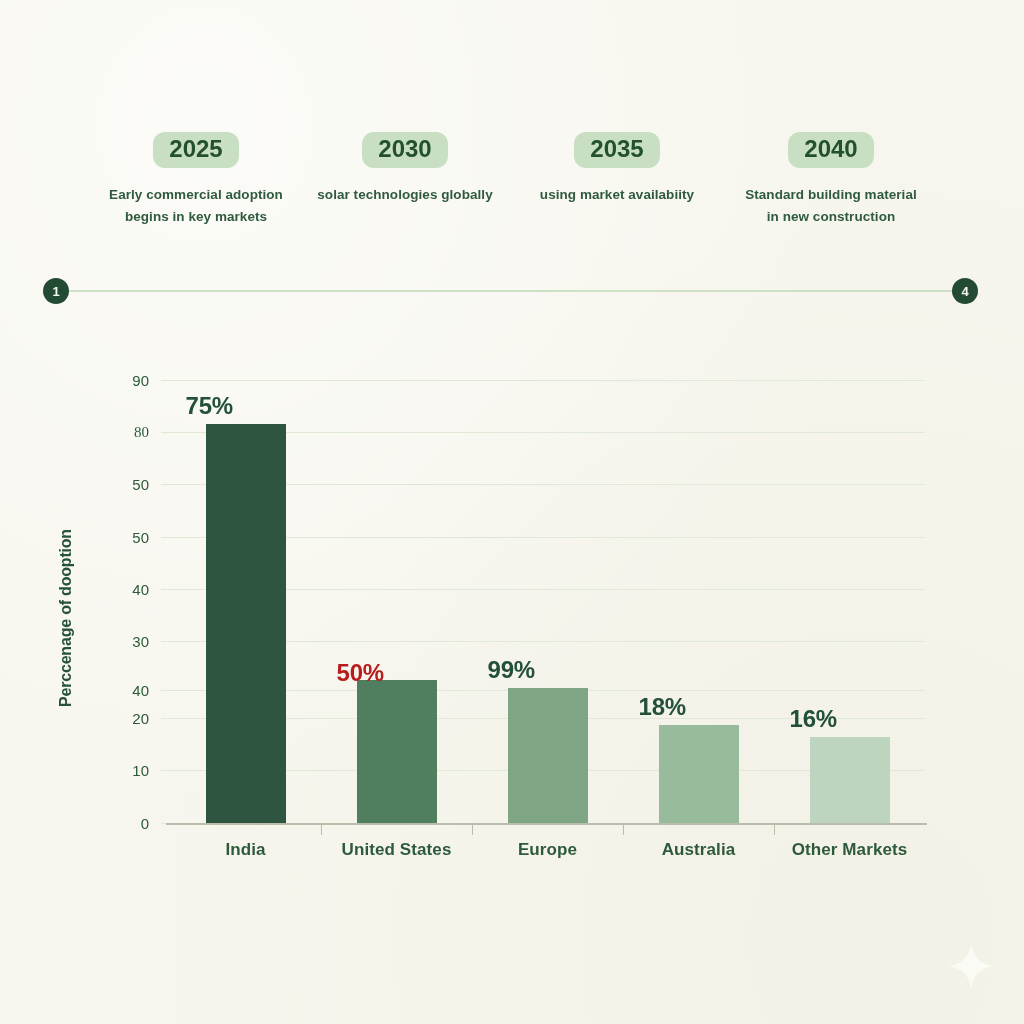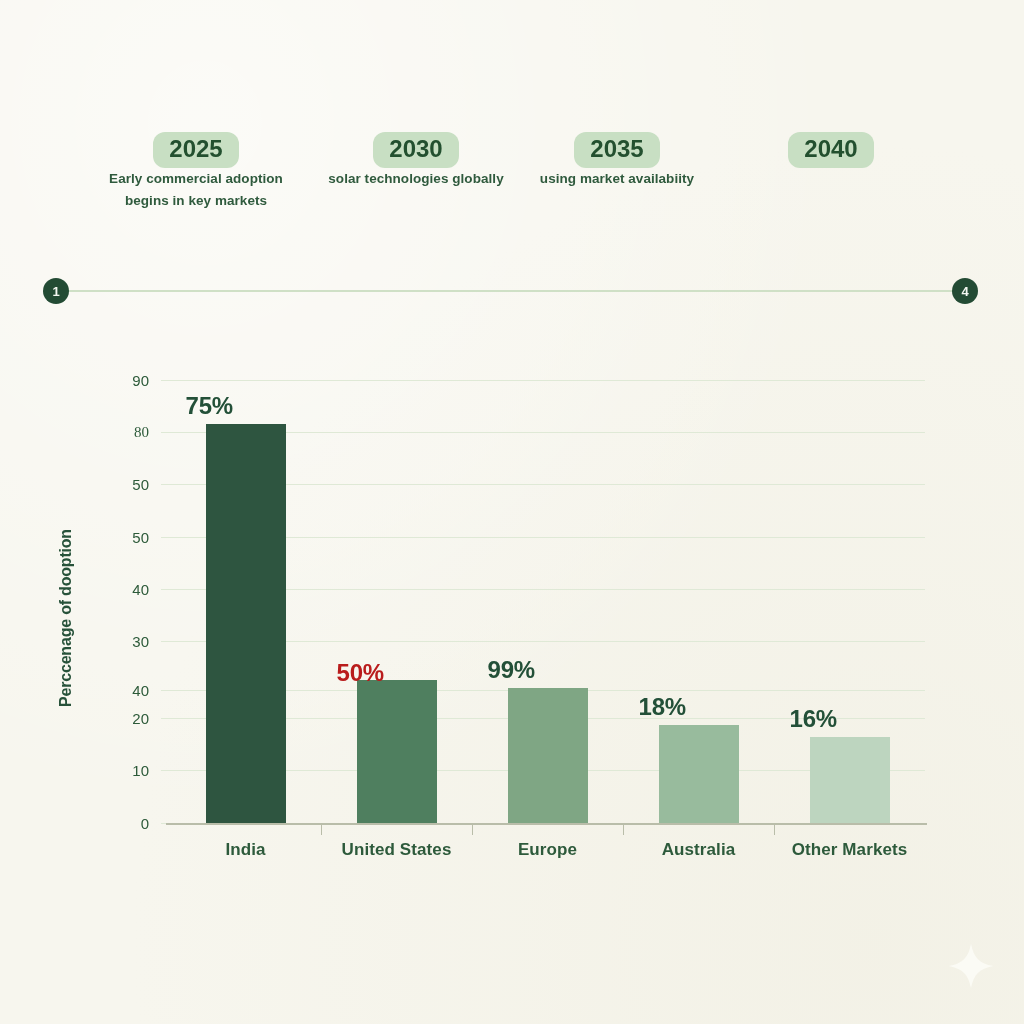--- a/index.html
+++ b/index.html
@@ -77,21 +77,21 @@
     color: #23502f;
     font-size: 24px;
     font-weight: bold;
     padding: 5px 16px 7px 16px;
     border-radius: 12px;
     line-height: 1.0;
     position: relative;
     z-index: 2;
   }
   .tl-desc {
-    margin-top: 0;
+    margin-top: 16px;
     font-size: 13.5px;
     line-height: 1.62;
     color: #2f5a3d;
     font-weight: bold;
     letter-spacing: 0.05px;
   }
   .gridline {
     position: absolute;
     left: 0;
     width: 755px;
@@ -209,36 +209,40 @@
     </div>
 
     <div class="tl-node" style="left:98px;">
       <div class="tl-pill">2025</div>
       <div class="tl-desc">
         <div>Early commercial adoption</div>
         <div>begins in key markets</div>
       </div>
     </div>
 
-    <div class="tl-node" style="left:318px;text-align:center;">
+    <div class="tl-node" style="left:307px;text-align:center;">
       <div class="tl-pill">2030</div>
       <div class="tl-desc">
         <div>solar technologies globally</div>
       </div>
     </div>
 
     <div class="tl-node" style="left:519px;">
       <div class="tl-pill">2035</div>
       <div class="tl-desc">
         <div>using market availabiity</div>
       </div>
     </div>
 
     <div class="tl-node" style="left:733px;">
       <div class="tl-pill">2040</div>
+      <div class="tl-desc">
+        <div>Standard building material</div>
+        <div>in new construction</div>
+      </div>
     </div>
   </div>
 
   <div>
 
     <div class="y-axis-title">
       <span>Perccenage of dooption</span>
     </div>
 
     <div id="gridlines">

